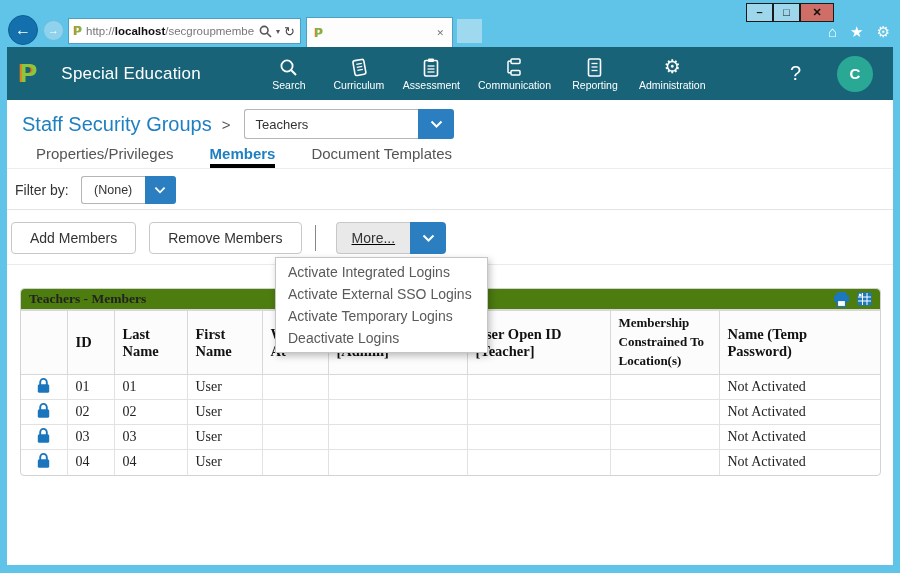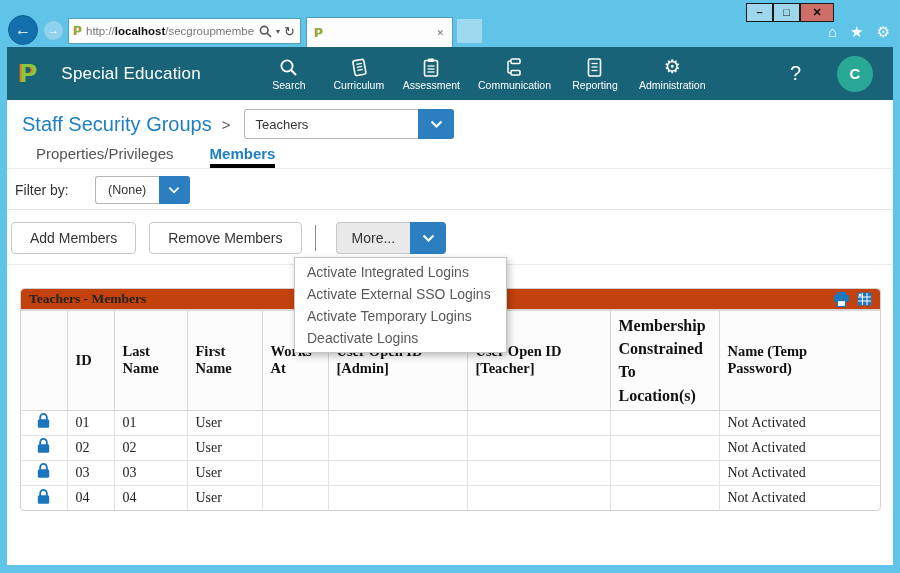--- a/index.html
+++ b/index.html
@@ -63,58 +63,58 @@
   .select .sel-btn { width:36px; background:#2b7fc0; border-radius:0 3px 3px 0;
                      display:flex; align-items:center; justify-content:center; }
 
   .s-tabs { position:absolute; left:0; right:0; top:44px; height:25px; border-bottom:1px solid #ededed;
             display:flex; gap:36px; padding-left:29px; }
   .tab-item { font-size:15px; color:#555; line-height:20px; }
   .tab-item.active { color:#1e7fc2; font-weight:bold; border-bottom:4px solid #000000; }
 
   .s-filter { position:absolute; left:0; right:0; top:70px; height:40px; border-bottom:1px solid #e4e4e4;
               display:flex; align-items:center; padding-left:8px; }
-  .filter-label { font-size:14px; color:#333; margin-right:26px; }
+  .filter-label { font-size:14px; color:#333; margin-right:12px; }
   .select.small { height:28px; }
   .select.small .sel-text { width:64px; font-size:12.5px; padding-left:8px; justify-content:center; padding-left:0; }
   .select.small .sel-btn { width:31px; }
 
   .s-actions { position:absolute; left:0; right:0; top:111px; height:54px; border-bottom:1px solid #eaeaea;
                display:flex; align-items:center; padding-left:4px; }
   .btn { height:32px; background:#fff; border:1px solid #c8c8c8; border-radius:4px; font-size:14px;
          color:#333; padding:0 18px; display:flex; align-items:center; margin-right:13px; }
   .vdiv { width:1px; height:26px; background:#888; margin:0 7px 0 0; }
-  .more-group { display:flex; margin-left:13px; height:32px; }
+  .more-group { display:flex; margin-left:13px; height:32px;text-decoration:underline; }
   .more-label { background:#e9e9e9; border:1px solid #c8c8c8; border-right:none; border-radius:4px 0 0 4px;
                 font-size:14px; color:#333; display:flex; align-items:center; padding:0 15px; }
   .more-chev { width:36px; background:#2b7fc0; border-radius:0 4px 4px 0; display:flex; align-items:center; justify-content:center; }
 
   
   .table-card { position:absolute; left:13px; top:188px; width:861px; border:1px solid #d2d2d2;
                 border-radius:4px; background:#fff; }
-  .card-head { height:21px; background:#c2410c; border-bottom:1px solid #d8d8d8; border-radius:4px 4px 0 0;
+  .card-head { height:21px; background:#4d7c0f; border-bottom:1px solid #d8d8d8; border-radius:4px 4px 0 0;
                display:flex; align-items:center; padding:0 8px; }
   .card-title { font-family:"Liberation Serif", serif; font-size:13.5px; font-weight:bold; color:#222; }
   .card-icons { margin-left:auto; display:flex; gap:7px; align-items:center; }
 
   table.members { width:100%; border-collapse:collapse; table-layout:fixed;
                   font-family:"Liberation Serif", serif; }
   table.members th { border:1px solid #d8d8d8; background:#fcfcfc; font-size:14.5px; color:#111;
                      text-align:left; vertical-align:middle; padding:3px 8px; height:64px; font-weight:bold; }
-  table.members th.small { font-size:16px; line-height:1.45; }
+  table.members th.small { font-size:13px; line-height:1.45; }
   table.members td { border:1px solid #e2e2e2; font-size:14px; color:#222; padding:1px 8px; height:25px;
                      vertical-align:middle; }
   table.members td.lock-cell { text-align:center; padding:1px 2px; }
   table.members tr.tall td { height:46px; }
   table.members th:first-child, table.members td:first-child { border-left:none; }
   table.members th:last-child, table.members td:last-child { border-right:none; }
   table.members tr:last-child td { border-bottom:none; }
 
   
-  .dropdown-menu { position:absolute; left:287px; top:157px; width:213px; background:#fff;
+  .dropdown-menu { position:absolute; left:268px; top:157px; width:213px; background:#fff;
                    border:1px solid #c5c5c5; box-shadow:2px 3px 7px rgba(0,0,0,.25); z-index:10; padding:3px 0; }
   .menu-item { height:22px; line-height:22px; padding-left:12px; font-size:14px; color:#5a5a5a; white-space:nowrap; }
 </style>
 </head>
 <body>
 
 <div class="window">
 
   <div class="win-controls">
     <div class="win-btn">–</div>
@@ -236,20 +236,21 @@
           <svg width="13" height="8" viewBox="0 0 13 8">
               <polyline points="1.5,1.5 6.5,6.5 11.5,1.5" fill="none" stroke="#fff" stroke-width="2"></polyline>
             </svg>
         </div>
       </div>
     </div>
 
     <div class="s-tabs">
       <span class="tab-item">Properties/Privileges</span>
       <span class="tab-item active">Members</span>
+      <span class="tab-item">Document Templates</span>
     </div>
 
     <div class="s-filter">
       <span class="filter-label">Filter by:</span>
       <div class="select small">
         <div class="sel-text">(None)</div>
         <div class="sel-btn">
           <svg width="12" height="8" viewBox="0 0 13 8">
               <polyline points="1.5,1.5 6.5,6.5 11.5,1.5" fill="none" stroke="#fff" stroke-width="2"></polyline>
             </svg>

